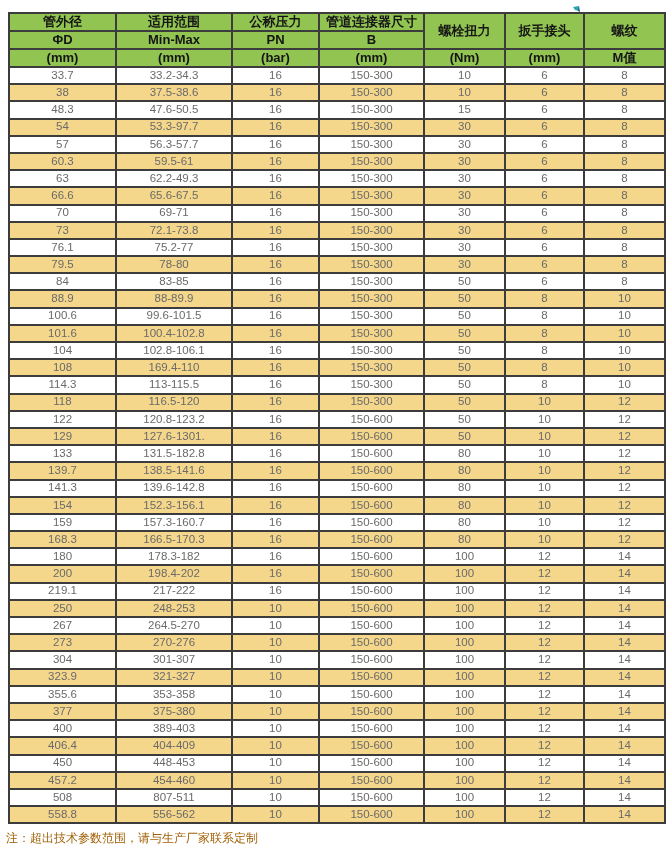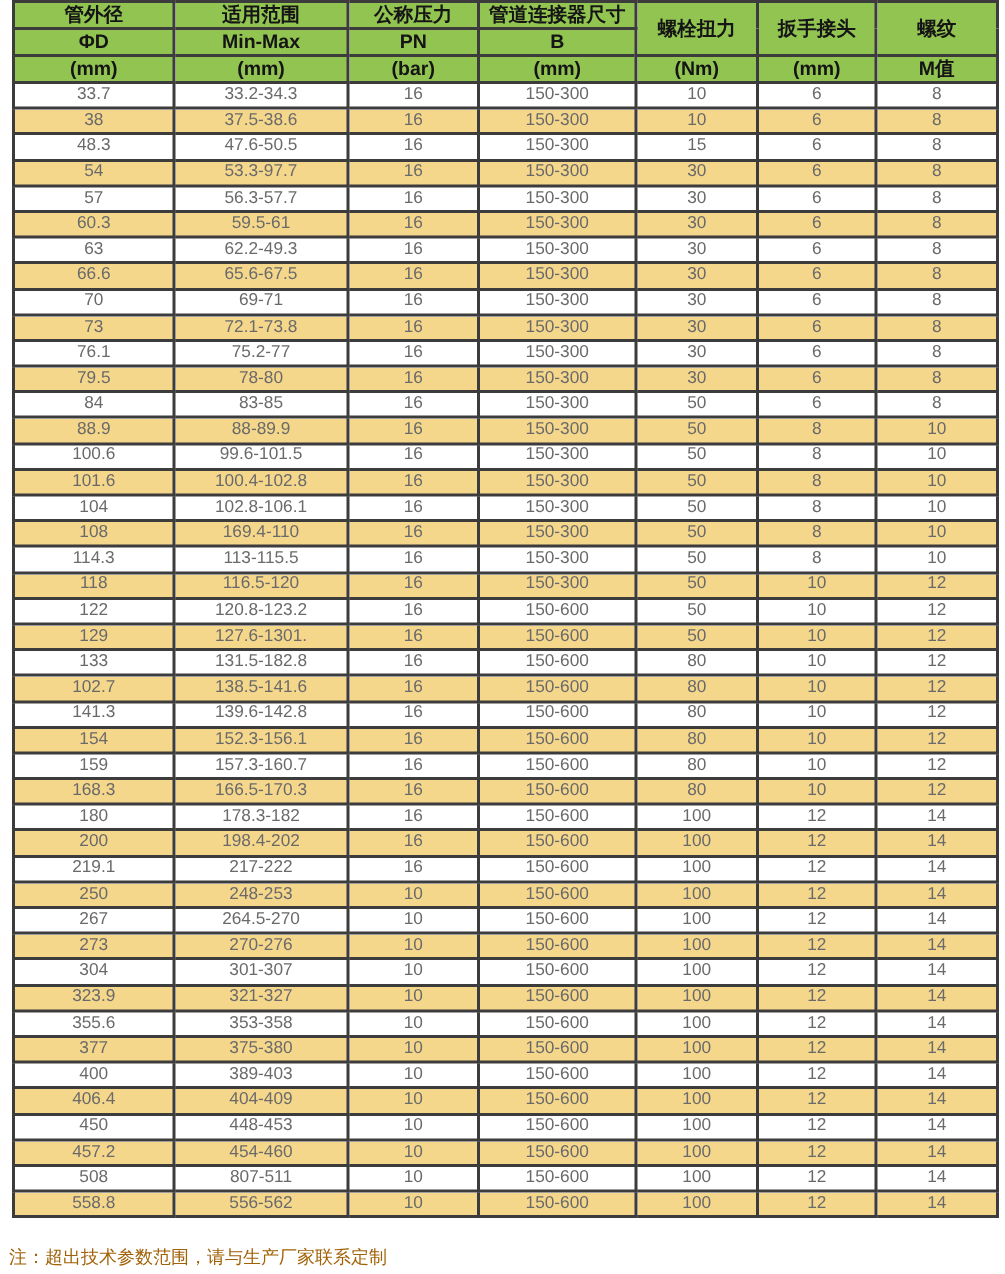--- a/index.html
+++ b/index.html
@@ -8,21 +8,21 @@
     background: #ffffff;
     font-family: "Liberation Sans", "DejaVu Sans", sans-serif;
     position: relative;
     overflow: hidden;
   }
   .pen-mark {
     position: absolute; left: 572px; top: 0;
     width: 9px; height: 8px;
   }
   table.spec-table {
-    position: absolute; left: 8px; top: 0;
+    position: absolute; left: 8px; top: 12px;
     width: 656px;
     border-collapse: collapse;
     table-layout: fixed;
     border-radius: 22px;
   }
   table.spec-table th, table.spec-table td {
     border: 2px solid #3c3c3c;
     text-align: center;
     vertical-align: middle;
     padding: 0;
@@ -300,21 +300,21 @@
       <tr class="row-plain">
         <td>133</td>
         <td>131.5-182.8</td>
         <td>16</td>
         <td>150-600</td>
         <td>80</td>
         <td>10</td>
         <td>12</td>
       </tr>
       <tr class="row-alt">
-        <td>102.7</td>
+        <td>139.7</td>
         <td>138.5-141.6</td>
         <td>16</td>
         <td>150-600</td>
         <td>80</td>
         <td>10</td>
         <td>12</td>
       </tr>
       <tr class="row-plain">
         <td>141.3</td>
         <td>139.6-142.8</td>

